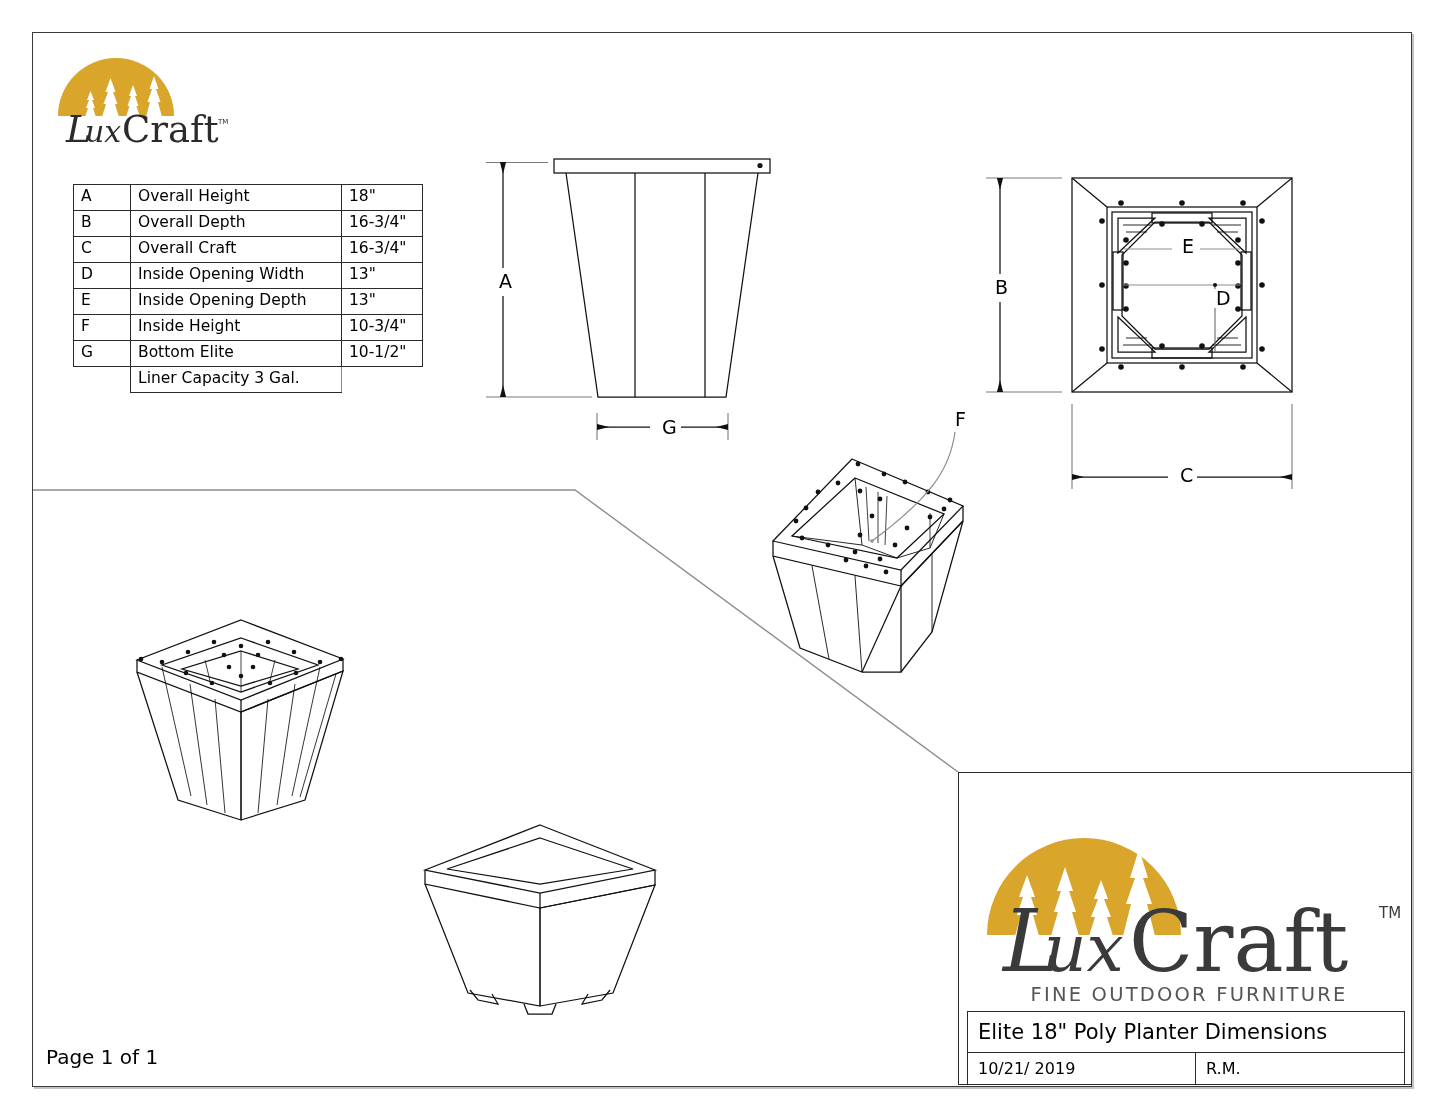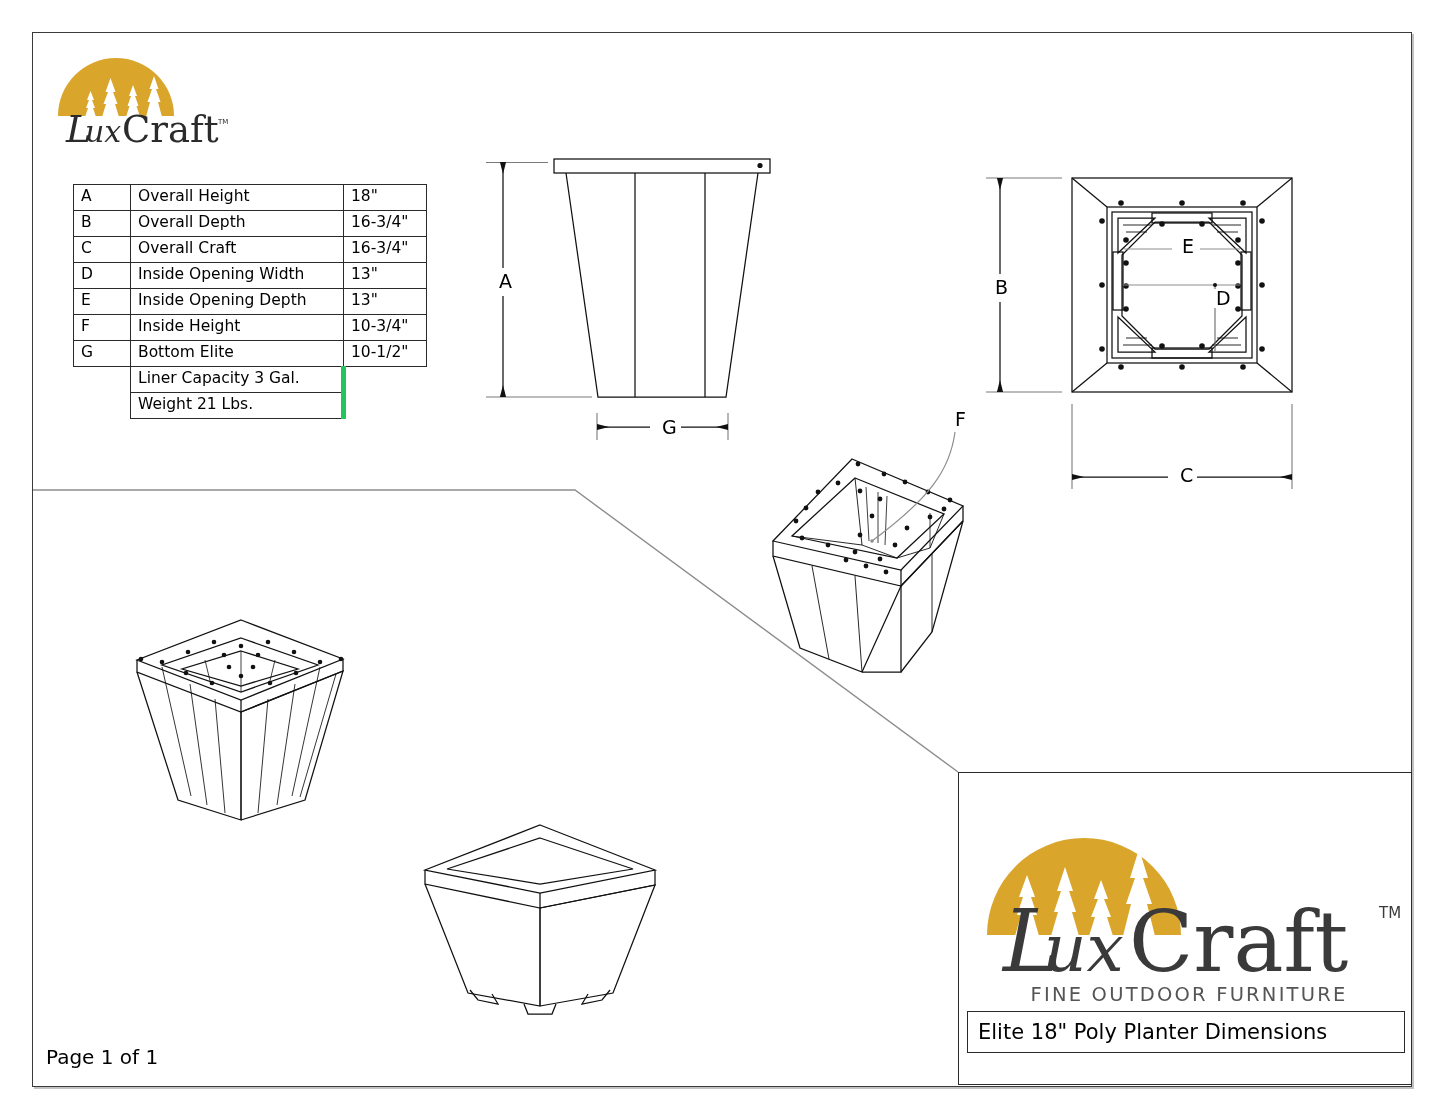--- a/index.html
+++ b/index.html
@@ -68,21 +68,21 @@
   }
   #dim-table td.c-key   { width: 42px; }
   #dim-table td.c-desc  { width: 196px; margin-top: 40px; }
   #dim-table td.c-val   { width: 66px; }
   #dim-table tr.note td.c-key {
     border: none;
     background: transparent;
   }
   #dim-table tr.note td.c-desc {
     border-left: 1px solid #2a2a2a;
-    border-right: 5px solid #22c55e;
+    border-right: 1px solid #22c55e;
   }
   #dim-table tr.note td.c-val {
     border: none;
     background: transparent;
   }
 
   
   #title-block {
     position: absolute;
     left: 958px;
@@ -226,25 +226,20 @@
         <td class="c-val">10-3/4"</td>
       </tr>
       <tr>
         <td class="c-key">G</td>
         <td class="c-desc">Bottom Elite</td>
         <td class="c-val">10-1/2"</td>
       </tr>
       <tr class="note">
         <td class="c-key"></td>
         <td class="c-desc">Liner Capacity 3 Gal.</td>
-        <td class="c-val"></td>
-      </tr>
-      <tr class="note">
-        <td class="c-key"></td>
-        <td class="c-desc">Weight 21 Lbs.</td>
         <td class="c-val"></td>
       </tr>
     </tbody>
   </table>
 
   <svg class="svg-layer" viewBox="0 0 1445 1117" xmlns="http://www.w3.org/2000/svg">
     <defs>
       <marker id="arrowEnd" markerWidth="12" markerHeight="8" refX="11" refY="4" orient="auto" markerUnits="userSpaceOnUse">
         <path d="M0,4 L12,0.9 L12,7.1 Z" fill="#111"></path>
       </marker>
@@ -521,17 +516,21 @@
         <text x="44" y="198" font-family="DejaVu Serif, Liberation Serif, serif" font-size="86" font-style="italic" fill="#3a3a3a">L</text>
         <text x="85" y="198" font-family="DejaVu Serif, Liberation Serif, serif" font-size="66" font-style="italic" fill="#3a3a3a">ux</text>
         <text x="170" y="198" font-family="DejaVu Serif, Liberation Serif, serif" font-size="84" fill="#3a3a3a">Craft</text>
         <text x="420" y="145" font-family="DejaVu Sans, Liberation Sans, sans-serif" font-size="15" fill="#3a3a3a">TM</text>
         <text x="230" y="228" font-family="DejaVu Sans, Liberation Sans, sans-serif" font-size="19.5" letter-spacing="2.2" fill="#555555" text-anchor="middle">FINE OUTDOOR FURNITURE</text>
       </svg>
     </div>
 
     <div id="tb-row-title">Elite 18" Poly Planter Dimensions</div>
 
+    <div id="tb-row-meta">
+      <div id="tb-date">10/21/ 2019</div>
+      <div id="tb-author">R.M.</div>
+    </div>
   </div>
 
   <div id="page-label">Page 1 of 1</div>
 
 </div>
 
 </body></html>

